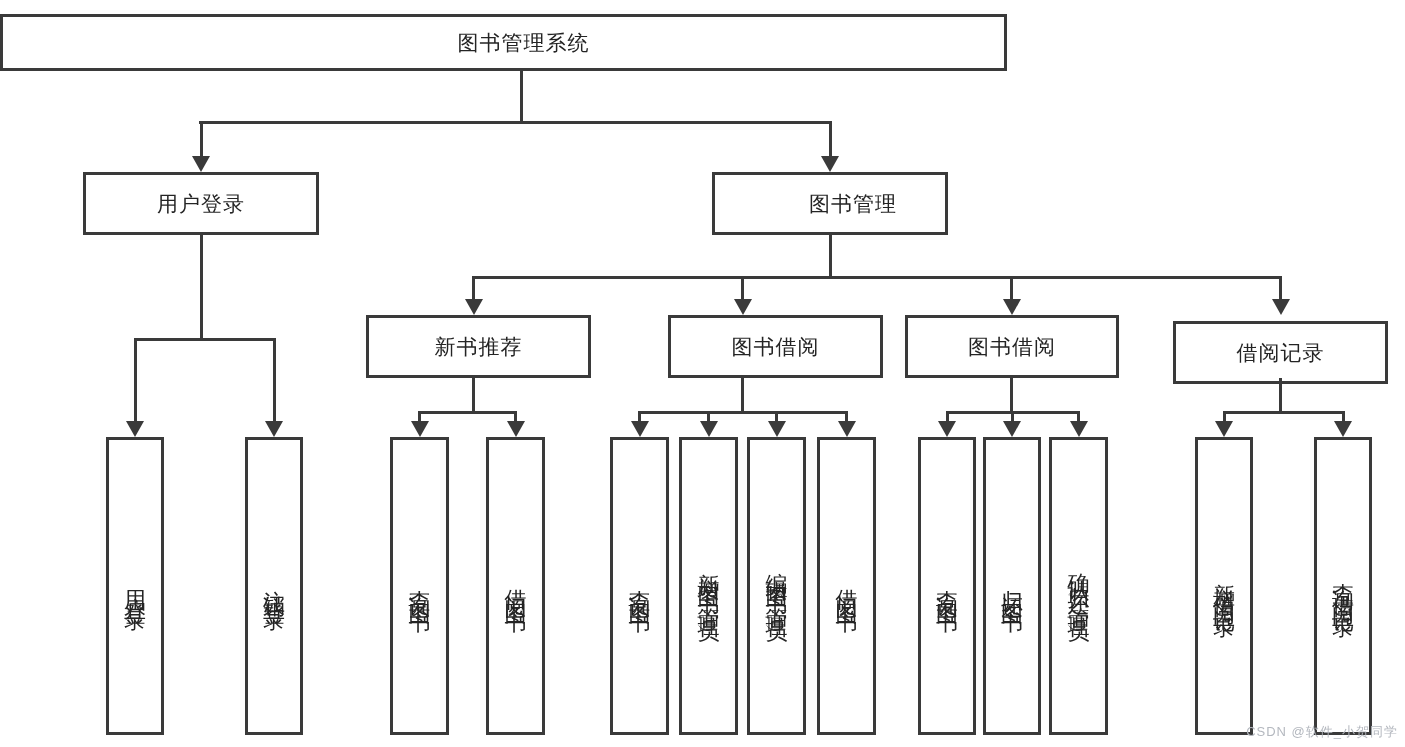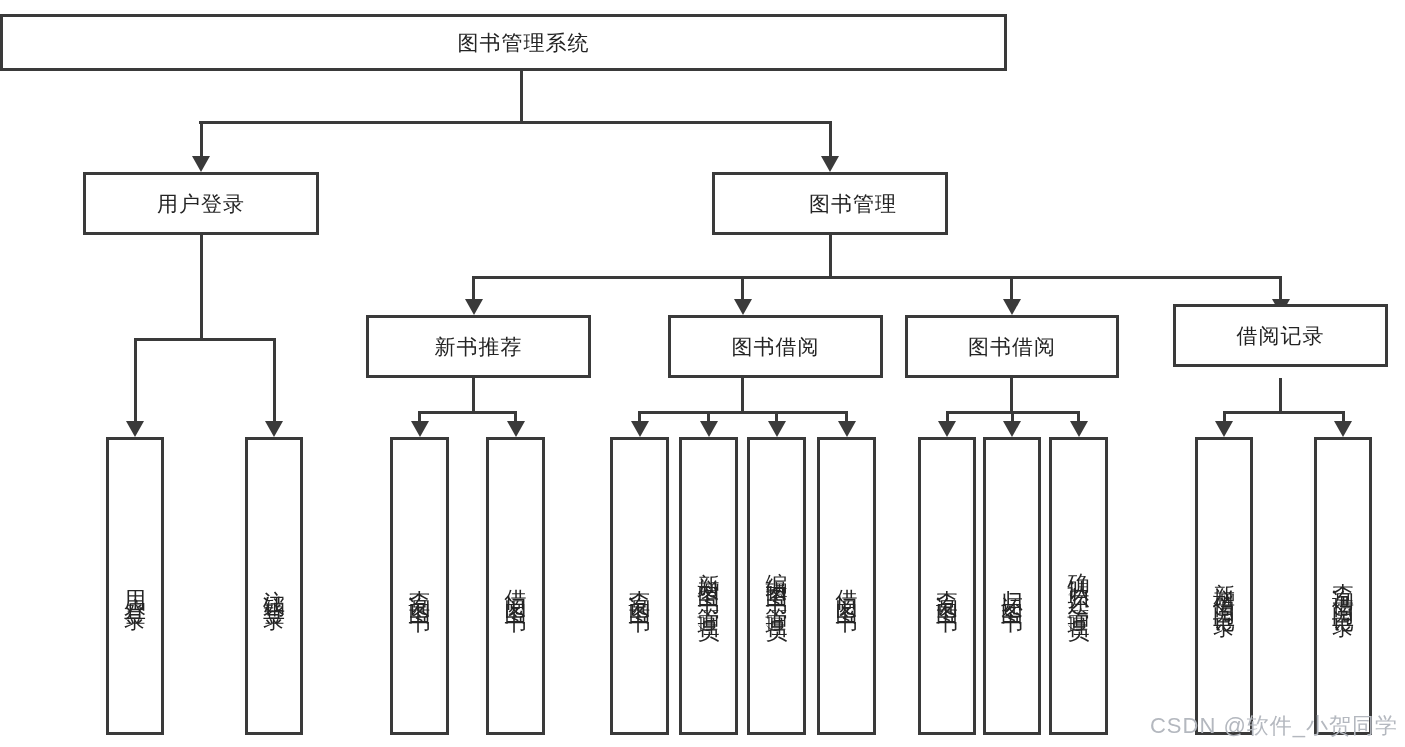--- a/index.html
+++ b/index.html
@@ -19,21 +19,21 @@
   }
   .hline{position:absolute;height:3px;background:#3a3a3a;}
   .vline{position:absolute;width:3px;background:#3a3a3a;}
   .arrowhead{
     position:absolute;width:0;height:0;
     border-left:9px solid transparent;border-right:9px solid transparent;
     border-top:16px solid #3a3a3a;
   }
   .watermark{
     position:absolute;right:7px;bottom:6px;z-index:5;
-    color:#b4b8bf;font-size:22px;letter-spacing:1px;
+    color:#b4b8bf;font-size:13px;letter-spacing:1px;
   }
 </style>
 </head>
 <body>
 
 <div class="canvas">
 
   <div class="node" style="left:0;top:14px;width:1007px;height:57px;padding-left:40px;">图书管理系统</div>
 
   <div class="vline" style="left:520px;top:71px;height:50px;"></div>
@@ -62,21 +62,21 @@
   <div class="vline" style="left:741px;top:279px;height:21px;"></div>
   <div class="arrowhead" style="left:733.5px;top:299px;"></div>
   <div class="vline" style="left:1010px;top:279px;height:21px;"></div>
   <div class="arrowhead" style="left:1002.5px;top:299px;"></div>
   <div class="vline" style="left:1279px;top:279px;height:21px;"></div>
   <div class="arrowhead" style="left:1271.5px;top:299px;"></div>
 
   <div class="node" style="left:366px;top:315px;width:225px;height:63px;">新书推荐</div>
   <div class="node" style="left:668px;top:315px;width:215px;height:63px;">图书借阅</div>
   <div class="node" style="left:905px;top:315px;width:214px;height:63px;">图书借阅</div>
-  <div class="node" style="left:1173px;top:304px;width:215px;height:63px;">借阅记录</div>
+  <div class="node" style="left:1173px;top:321px;width:215px;height:63px;">借阅记录</div>
 
   <div class="vline" style="left:472px;top:378px;height:36px;"></div>
   <div class="hline" style="left:418px;top:411px;width:99px;"></div>
   <div class="vline" style="left:418px;top:411px;height:12px;"></div>
   <div class="arrowhead" style="left:410.5px;top:421px;"></div>
   <div class="vline" style="left:514px;top:411px;height:12px;"></div>
   <div class="arrowhead" style="left:506.5px;top:421px;"></div>
 
   <div class="vline" style="left:741px;top:378px;height:36px;"></div>
   <div class="hline" style="left:638px;top:411px;width:210px;"></div>

